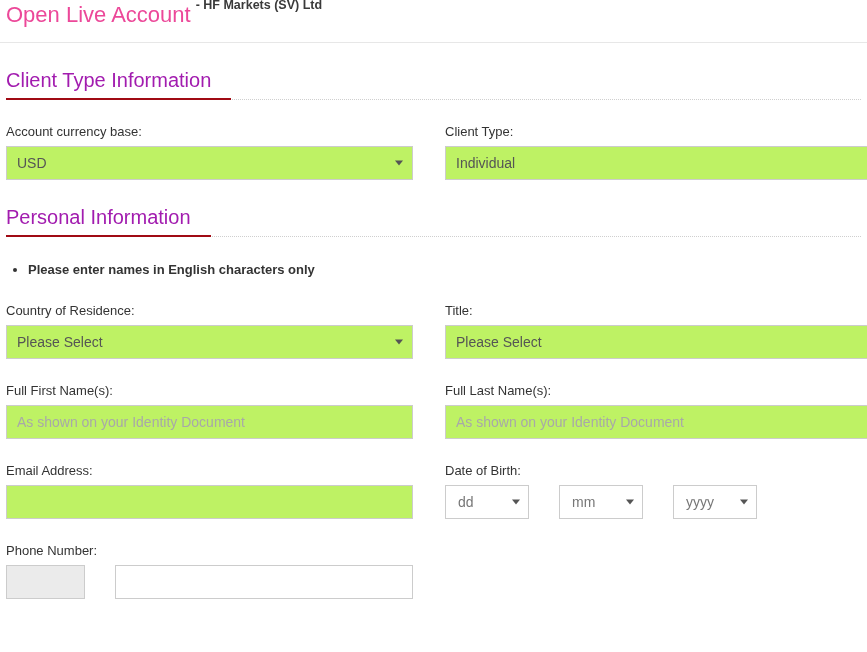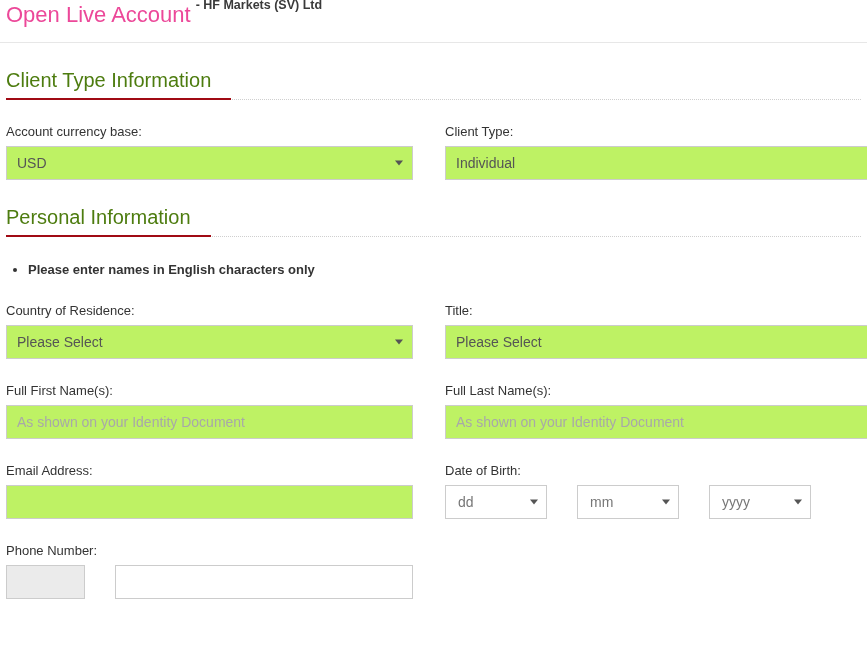--- a/index.html
+++ b/index.html
@@ -53,21 +53,21 @@
     margin: 0;
   }
   .section-head {
     position: relative;
     padding-bottom: 7px;
     margin-bottom: 0;
   }
   .section-title {
     font-size: 20px;
     font-weight: 400;
-    color: #4d7c0f;
+    color: #a21caf;
     margin: 0;
     line-height: 26px;
     display: inline-block;
     position: relative;
   }
   
   .section-rule {
     position: absolute;
     left: 0;
     right: 0;
@@ -163,21 +163,21 @@
   .note-list li {
     font-size: 13px;
     font-weight: bold;
     color: #333333;
     line-height: 18px;
   }
 
   
   .dob-group { display: flex; }
   .dob-select {
-    width: 102px;
+    width: 84px;
     height: 34px;
     border: 1px solid #cccccc;
     background: #ffffff;
     position: relative;
     display: flex;
     align-items: center;
     padding: 0 20px 0 12px;
     margin-right: 30px;
     user-select: none;
     cursor: default;

